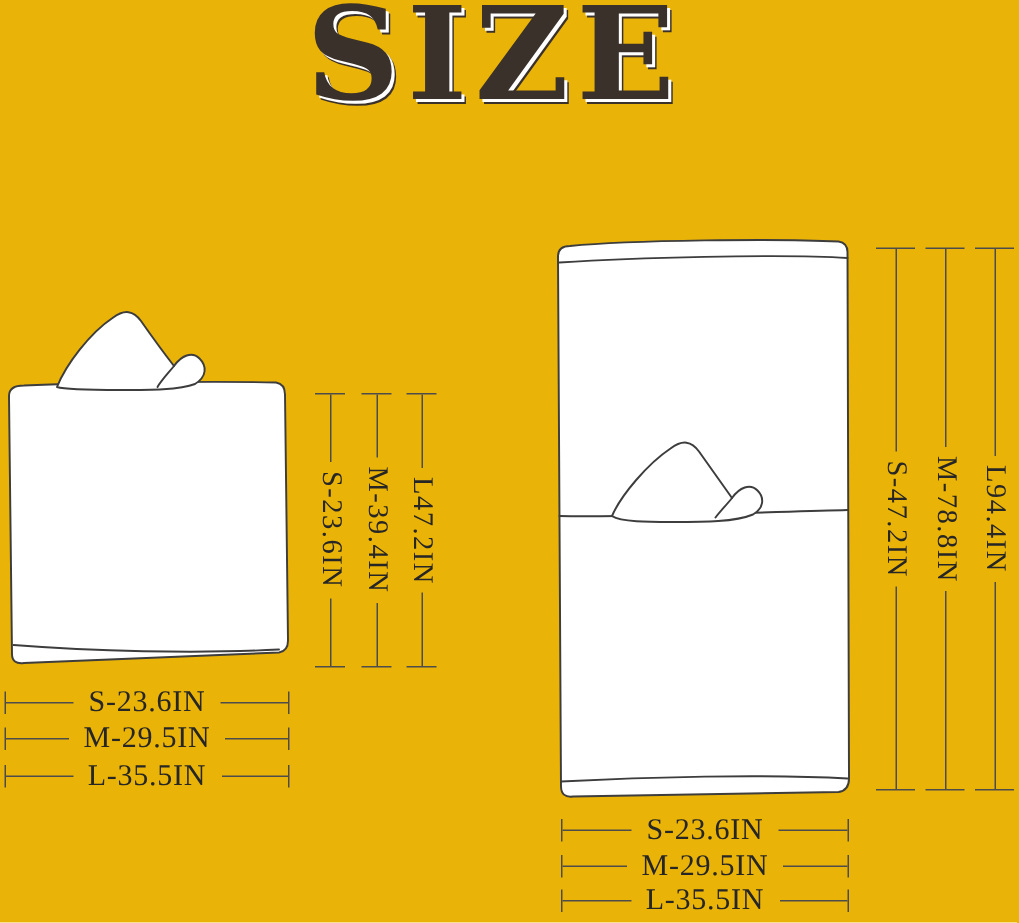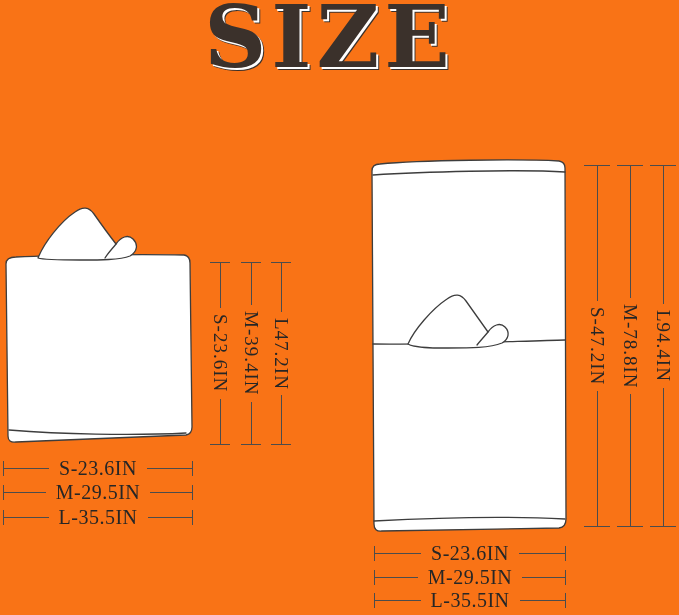--- a/index.html
+++ b/index.html
@@ -1,17 +1,17 @@
 <!DOCTYPE html>
 <html><head>
 <meta charset="utf-8">
 <style>
   html,body{margin:0;padding:0;background:#ffffff;}
   .canvas{
-    position:relative;width:679px;height:615px;background:#f97316;
+    position:relative;width:679px;height:615px;background:#eab308;
     font-family:"Liberation Serif", serif;overflow:hidden;
   }
   .title{
     position:absolute;top:-6px;left:0;width:679px;text-align:center;
     font-family:"DejaVu Serif", serif;font-weight:700;font-size:86px;line-height:86px;
     letter-spacing:5px;color:#3b312b;transform:translateX(-10px);
     text-shadow:2px 2px 0 #ffffff,3px 3px 0 #3b312b;
   }
   .figure-svg{position:absolute;}
   .figure-svg path{stroke:#3d3d3d;stroke-width:1.3;fill:none;stroke-linecap:round;stroke-linejoin:round;}

